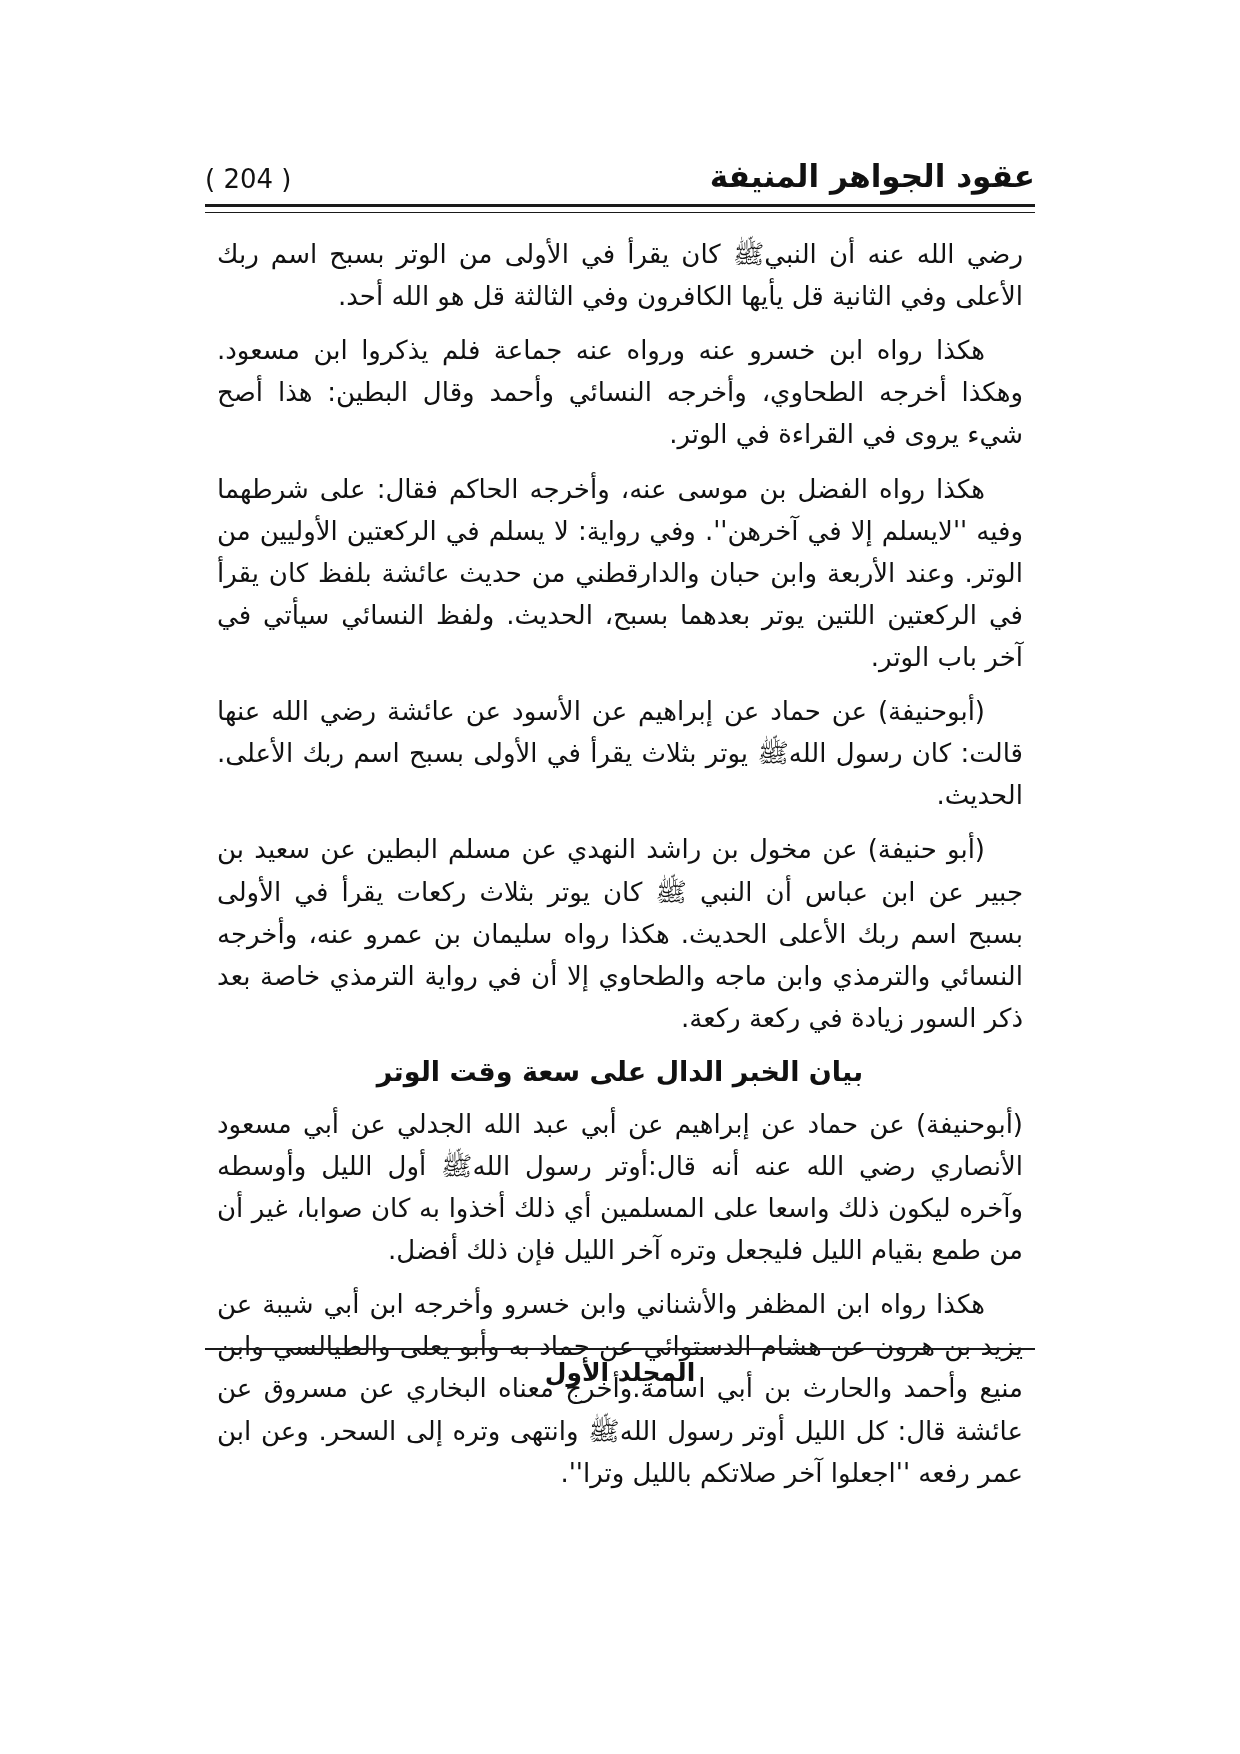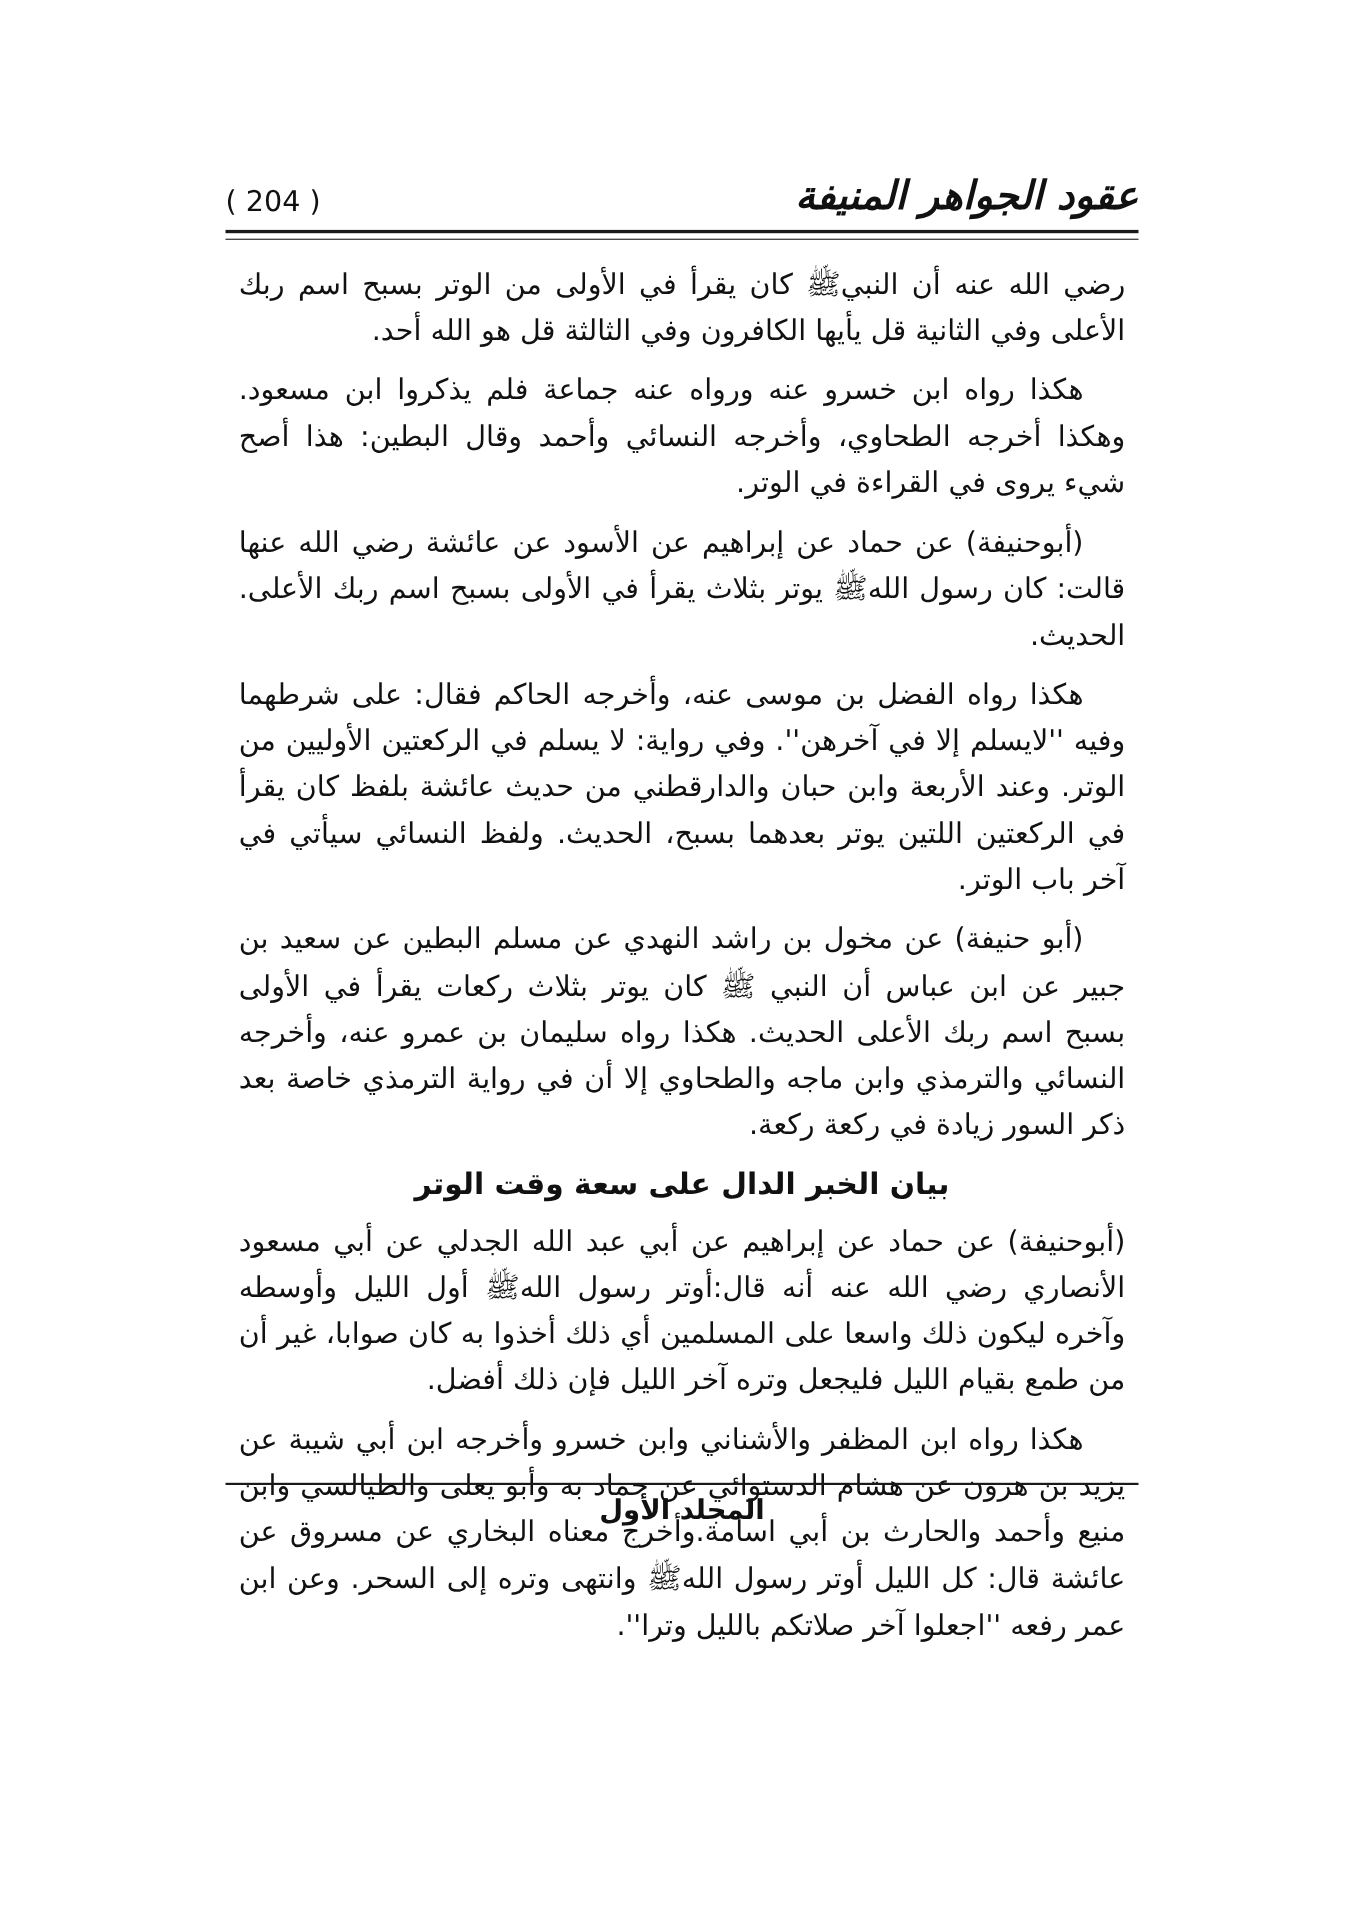--- a/index.html
+++ b/index.html
@@ -25,23 +25,22 @@
   
   .header-row {
     margin-top: 158px;
     display: flex;
     justify-content: space-between;
     align-items: flex-end;
     direction: rtl;
   }
   .book-title {
     font-weight: bold;
-    font-size: 36px;
+    font-size: 31px;
     letter-spacing: 0;
-    font-style: italic;
   }
   .page-number {
     font-size: 26px;
     direction: rtl;
   }
   .double-rule {
     margin-top: 10px;
     height: 5px;
     border-top: 3px solid #1a1a1a;
     border-bottom: 1.5px solid #1a1a1a;
@@ -94,22 +93,22 @@
   <div class="header-row">
     <span class="book-title">عقود الجواهر المنيفة</span>
     <span class="page-number">( 204 )</span>
   </div>
 
   <div class="double-rule"></div>
 
   <div class="body-text" lang="ar" dir="rtl">
     <p>رضي الله عنه أن النبيﷺ كان يقرأ في الأولى من الوتر بسبح اسم ربك الأعلى وفي الثانية قل يأيها الكافرون وفي الثالثة قل هو الله أحد.</p>
     <p class="indent">هكذا رواه ابن خسرو عنه ورواه عنه جماعة فلم يذكروا ابن مسعود. وهكذا أخرجه الطحاوي، وأخرجه النسائي وأحمد وقال البطين: هذا أصح شيء يروى في القراءة في الوتر.</p>
+    <p class="indent">هكذا رواه الفضل بن موسى عنه، وأخرجه الحاكم فقال: على شرطهما وفيه ''لايسلم إلا في آخرهن''. وفي رواية: لا يسلم في الركعتين الأوليين من الوتر. وعند الأربعة وابن حبان والدارقطني من حديث عائشة بلفظ كان يقرأ في الركعتين اللتين يوتر بعدهما بسبح، الحديث. ولفظ النسائي سيأتي في آخر باب الوتر.</p>
     <p class="indent">(أبوحنيفة) عن حماد عن إبراهيم عن الأسود عن عائشة رضي الله عنها قالت: كان رسول اللهﷺ يوتر بثلاث يقرأ في الأولى بسبح اسم ربك الأعلى. الحديث.</p>
-    <p class="indent">هكذا رواه الفضل بن موسى عنه، وأخرجه الحاكم فقال: على شرطهما وفيه ''لايسلم إلا في آخرهن''. وفي رواية: لا يسلم في الركعتين الأوليين من الوتر. وعند الأربعة وابن حبان والدارقطني من حديث عائشة بلفظ كان يقرأ في الركعتين اللتين يوتر بعدهما بسبح، الحديث. ولفظ النسائي سيأتي في آخر باب الوتر.</p>
     <p class="indent">(أبو حنيفة) عن مخول بن راشد النهدي عن مسلم البطين عن سعيد بن جبير عن ابن عباس أن النبي ﷺ كان يوتر بثلاث ركعات يقرأ في الأولى بسبح اسم ربك الأعلى الحديث. هكذا رواه سليمان بن عمرو عنه، وأخرجه النسائي والترمذي وابن ماجه والطحاوي إلا أن في رواية الترمذي خاصة بعد ذكر السور زيادة في ركعة ركعة.</p>
 
     <h2 class="section-heading">بيان الخبر الدال على سعة وقت الوتر</h2>
 
     <p>(أبوحنيفة) عن حماد عن إبراهيم عن أبي عبد الله الجدلي عن أبي مسعود الأنصاري رضي الله عنه أنه قال:أوتر رسول اللهﷺ أول الليل وأوسطه وآخره ليكون ذلك واسعا على المسلمين أي ذلك أخذوا به  كان صوابا، غير أن من طمع بقيام الليل فليجعل وتره آخر الليل فإن ذلك أفضل.</p>
     <p class="indent">هكذا رواه ابن المظفر والأشناني وابن خسرو وأخرجه ابن أبي شيبة عن يزيد بن هرون عن هشام الدستوائي عن حماد به وأبو يعلى والطيالسي وابن منيع وأحمد والحارث بن أبي اسامة.وأخرج معناه البخاري عن مسروق عن عائشة قال: كل الليل أوتر رسول اللهﷺ وانتهى وتره إلى السحر. وعن ابن عمر رفعه ''اجعلوا آخر صلاتكم بالليل وترا''.</p>
   </div>
 
   <div class="footer">
     <div class="footer-rule"></div>

